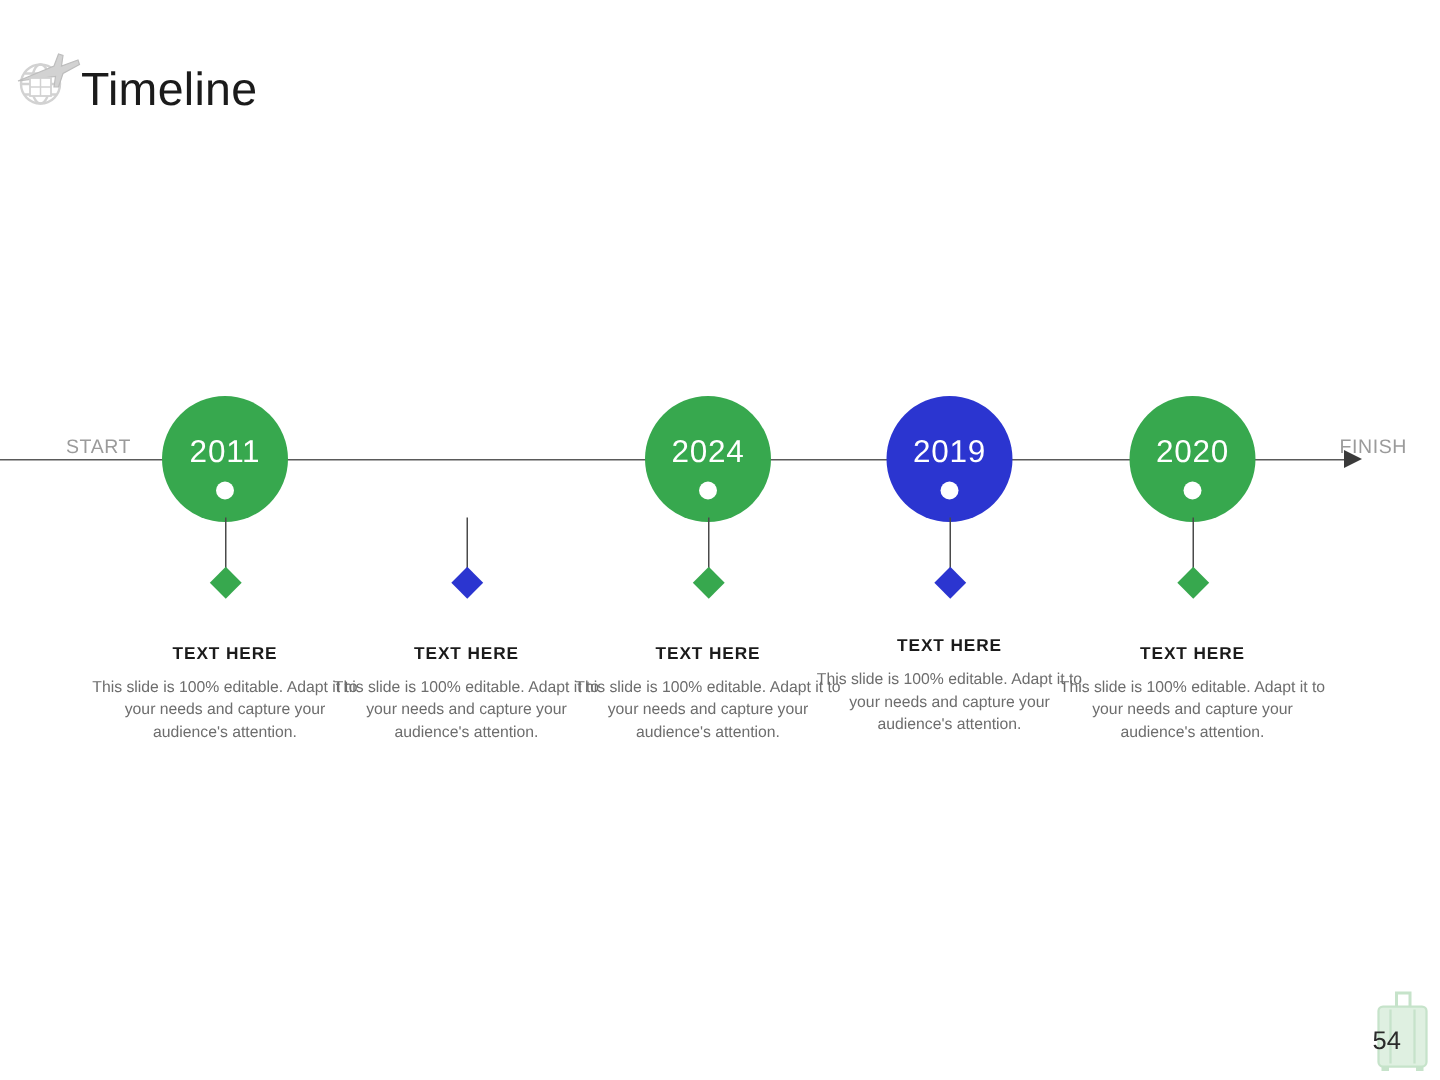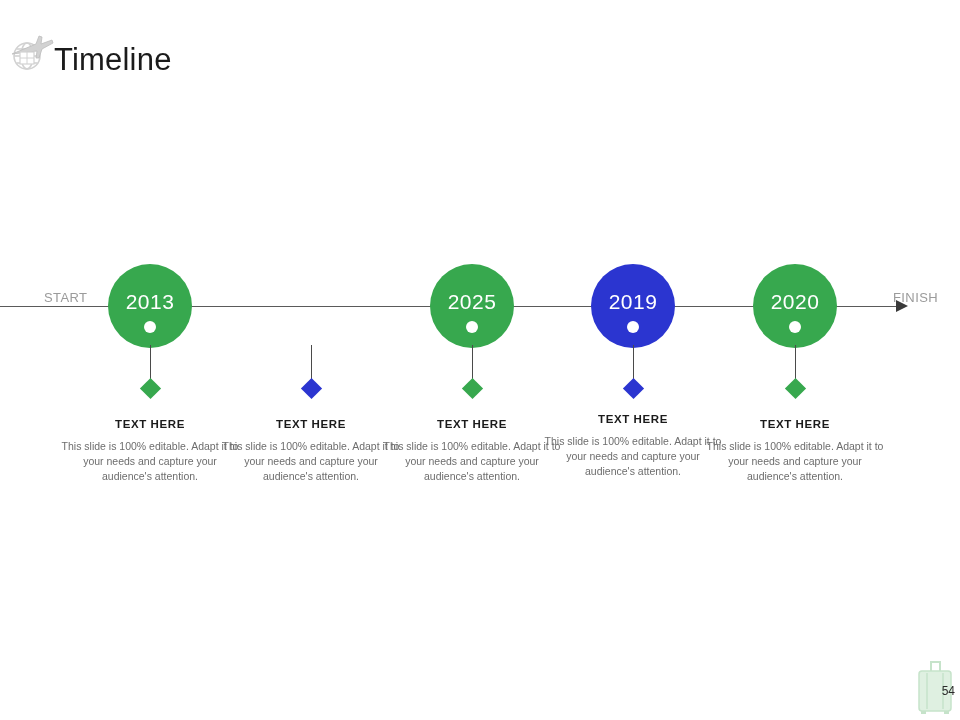--- a/index.html
+++ b/index.html
@@ -126,21 +126,21 @@
   .item-block {
     position: absolute;
     width: 180px;
     text-align: center;
   }
   .item-heading {
     font-size: 11.5px;
     font-weight: bold;
     letter-spacing: 0.6px;
     color: #1b1b1b;
-    margin: 0 0 9px 0;
+    margin: 12px 0 9px 0;
   }
   .item-body {
     font-size: 10.5px;
     line-height: 15px;
     color: #6d6d6d;
     margin: 0;
   }
 
   
   #page-badge {
@@ -148,22 +148,22 @@
     left: 915px;
     top: 660px;
     width: 40px;
     height: 55px;
   }
   #page-number {
     position: absolute;
     left: 0;
     top: 24px;
     width: 40px;
-    text-align: right;
-    font-size: 12px;
+    text-align: left;
+    font-size: 17px;
     color: #2b2b2b;
   }
 </style>
 </head>
 <body>
 
 <div id="slide-header">
 
   <div id="brand-logo">
     <svg width="50" height="50" viewBox="0 0 50 50">
@@ -186,27 +186,27 @@
 
 <div id="timeline-axis">
 
   <div class="axis-line"></div>
   <div class="axis-arrow"></div>
 
   <div class="axis-label" id="axis-label-start">START</div>
   <div class="axis-label" id="axis-label-finish">FINISH</div>
 
   <div class="milestone" style="left: 108px; background: rgb(55, 168, 78);">
-    <div class="milestone-year">2013</div>
+    <div class="milestone-year">2011</div>
     <div class="milestone-dot"></div>
   </div>
 
 
   <div class="milestone" style="left: 430px; background: rgb(55, 168, 78);">
-    <div class="milestone-year">2025</div>
+    <div class="milestone-year">2024</div>
     <div class="milestone-dot"></div>
   </div>
 
   <div class="milestone" style="left: 591px; background: rgb(43, 53, 208);">
     <div class="milestone-year">2019</div>
     <div class="milestone-dot"></div>
   </div>
 
   <div class="milestone" style="left: 753px; background: rgb(55, 168, 78);">
     <div class="milestone-year">2020</div>

